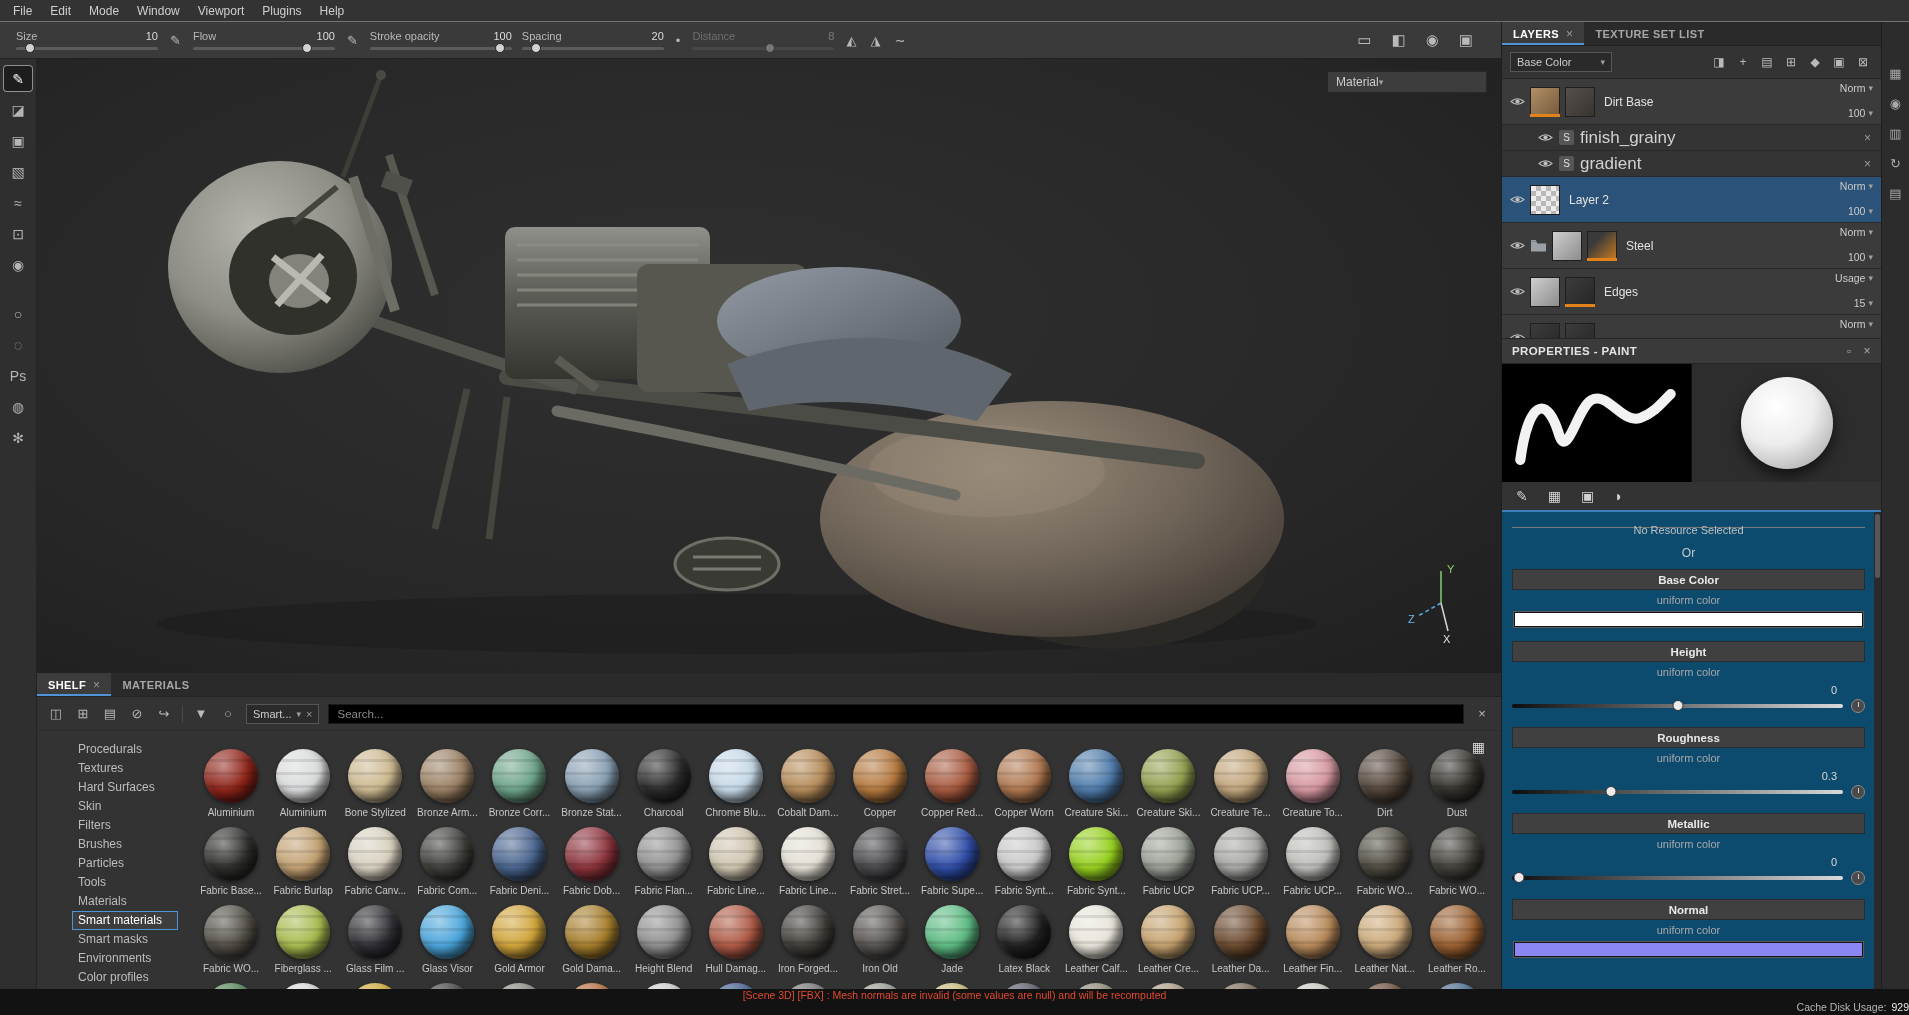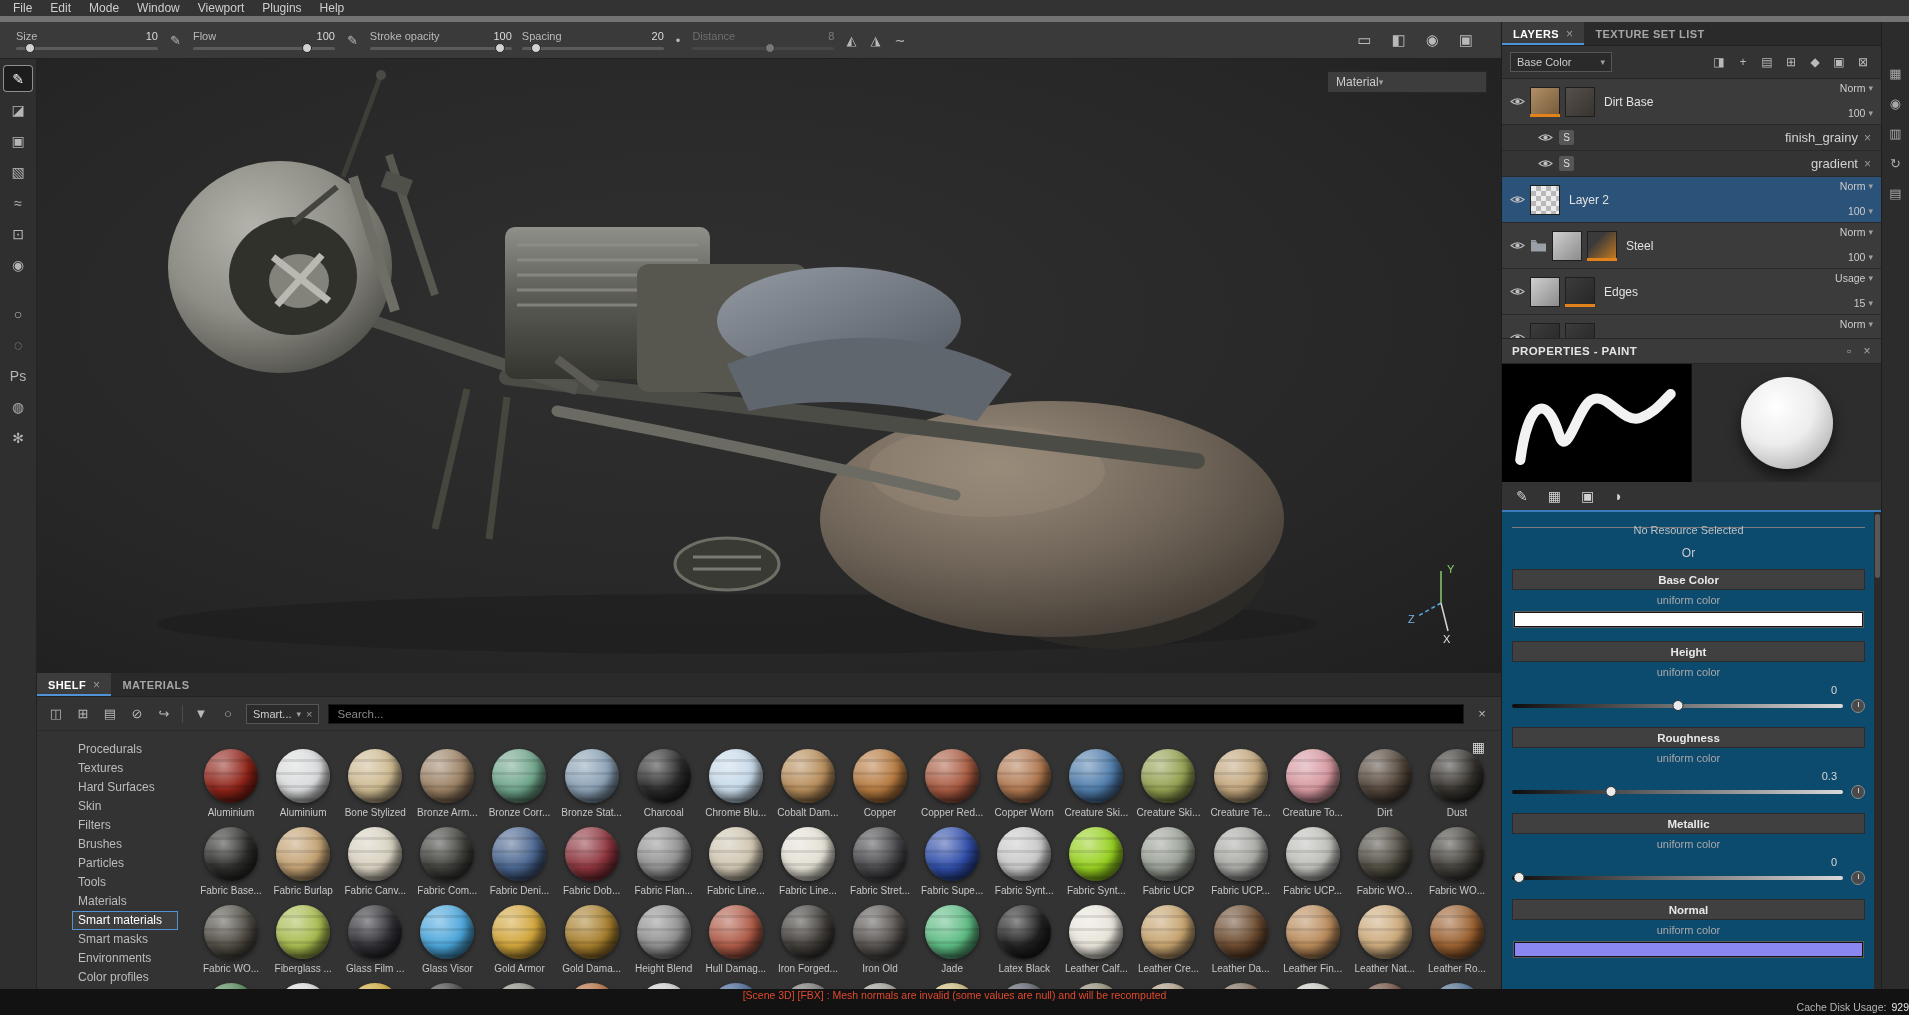--- a/index.html
+++ b/index.html
@@ -1,21 +1,21 @@
 <!DOCTYPE html>
 <html><head>
 <meta charset="utf-8">
 <style>
   *{margin:0;padding:0;box-sizing:border-box;}
   html,body{background:#161616;}
   body{font-family:"Liberation Sans",sans-serif;user-select:none;cursor:default;}
   #app{position:relative;width:1909px;height:1015px;background:#2e2e2e;overflow:hidden;color:#c9c9c9;}
 
   
-  #menu-bar{position:absolute;top:0;left:0;right:0;height:22px;background:#333;border-bottom:6px solid #737373;display:flex;align-items:center;padding:0 4px;z-index:6;}
+  #menu-bar{position:absolute;top:0;left:0;right:0;height:22px;background:#333;border-bottom:1px solid #737373;display:flex;align-items:center;padding:0 4px;z-index:6;}
   .menu-item{font-size:12px;color:#cfcfcf;padding:2px 9px;}
 
   
   #toolbar{position:absolute;left:0;top:22px;width:1501px;height:37px;background:#3a3a3a;border-bottom:1px solid #222;display:flex;align-items:center;gap:10px;padding:0 10px 0 16px;z-index:5;}
   .tb-group{width:142px;flex:none;}
   .tb-head{display:flex;justify-content:space-between;font-size:11px;color:#b9b9b9;}
   .tb-val{color:#dcdcdc;}
   .tb-slider{position:relative;height:3px;background:#5b5b5b;border-radius:2px;margin-top:5px;}
   .tb-handle{position:absolute;top:-4px;width:10px;height:10px;border-radius:50%;background:#d2d2d2;border:1px solid #262626;transform:translateX(-50%);}
   .tb-group.disabled{opacity:.4;}
@@ -76,21 +76,21 @@
   .thumb{width:30px;height:30px;border:1px solid #1e1e1e;position:relative;flex:none;}
   .thumb .underline{position:absolute;left:-1px;right:-1px;bottom:-1px;height:3px;background:#e2821a;}
   .t-dirt{background:linear-gradient(135deg,#b29067,#74593a);}
   .t-noise{background:linear-gradient(135deg,#55504a,#383430);}
   .t-checker{background-image:linear-gradient(45deg,#b9b9b9 25%,transparent 25%,transparent 75%,#b9b9b9 75%),linear-gradient(45deg,#b9b9b9 25%,#ececec 25%,#ececec 75%,#b9b9b9 75%);background-size:10px 10px;background-position:0 0,5px 5px;}
   .t-steel{background:linear-gradient(135deg,#cfcfcf,#8c8c8c);}
   .t-orange{background:linear-gradient(135deg,#3a3a3a 30%,#c87c20);}
   .t-dark{background:linear-gradient(135deg,#3c3c3c,#262626);}
   .effect-row{height:26px;background:#343434;border-bottom:1px solid #292929;display:flex;align-items:center;padding:0 10px 0 36px;gap:6px;}
   .s-badge{width:15px;height:15px;background:#565656;color:#e0e0e0;font-size:10px;display:flex;align-items:center;justify-content:center;border-radius:2px;flex:none;}
-  .effect-name{font-size:13px;color:#d2d2d2;flex:1;text-align:right;}
+  .effect-name{font-size:17px;color:#d2d2d2;flex:1;}
   .effect-close{color:#9a9a9a;font-size:12px;}
 
   #props{flex:1;display:flex;flex-direction:column;overflow:hidden;}
   #props-header{height:26px;background:#3a3a3a;border-top:1px solid #262626;border-bottom:1px solid #262626;display:flex;align-items:center;padding:0 10px;font-size:11.5px;font-weight:bold;color:#e3e3e3;letter-spacing:.4px;flex:none;}
   .ph-icon{color:#aaa;font-size:12px;margin-left:12px;font-weight:normal;}
   #previews{display:flex;height:118px;background:#151515;flex:none;}
   #stroke-preview{flex:1;background:#000;}
   #material-preview{flex:1;background:#2d2d2d;border-left:1px solid #0f0f0f;display:flex;align-items:center;justify-content:center;}
   #material-preview .ball{width:92px;height:92px;border-radius:50%;background:radial-gradient(circle at 38% 32%,#ffffff 0%,#ededed 45%,#c0c0c0 75%,#909090 100%);box-shadow:0 7px 14px rgba(0,0,0,.6);}
   #mode-icons{height:30px;display:flex;align-items:center;gap:20px;padding:0 14px;border-bottom:2px solid #3c7dbd;background:#333;flex:none;}

